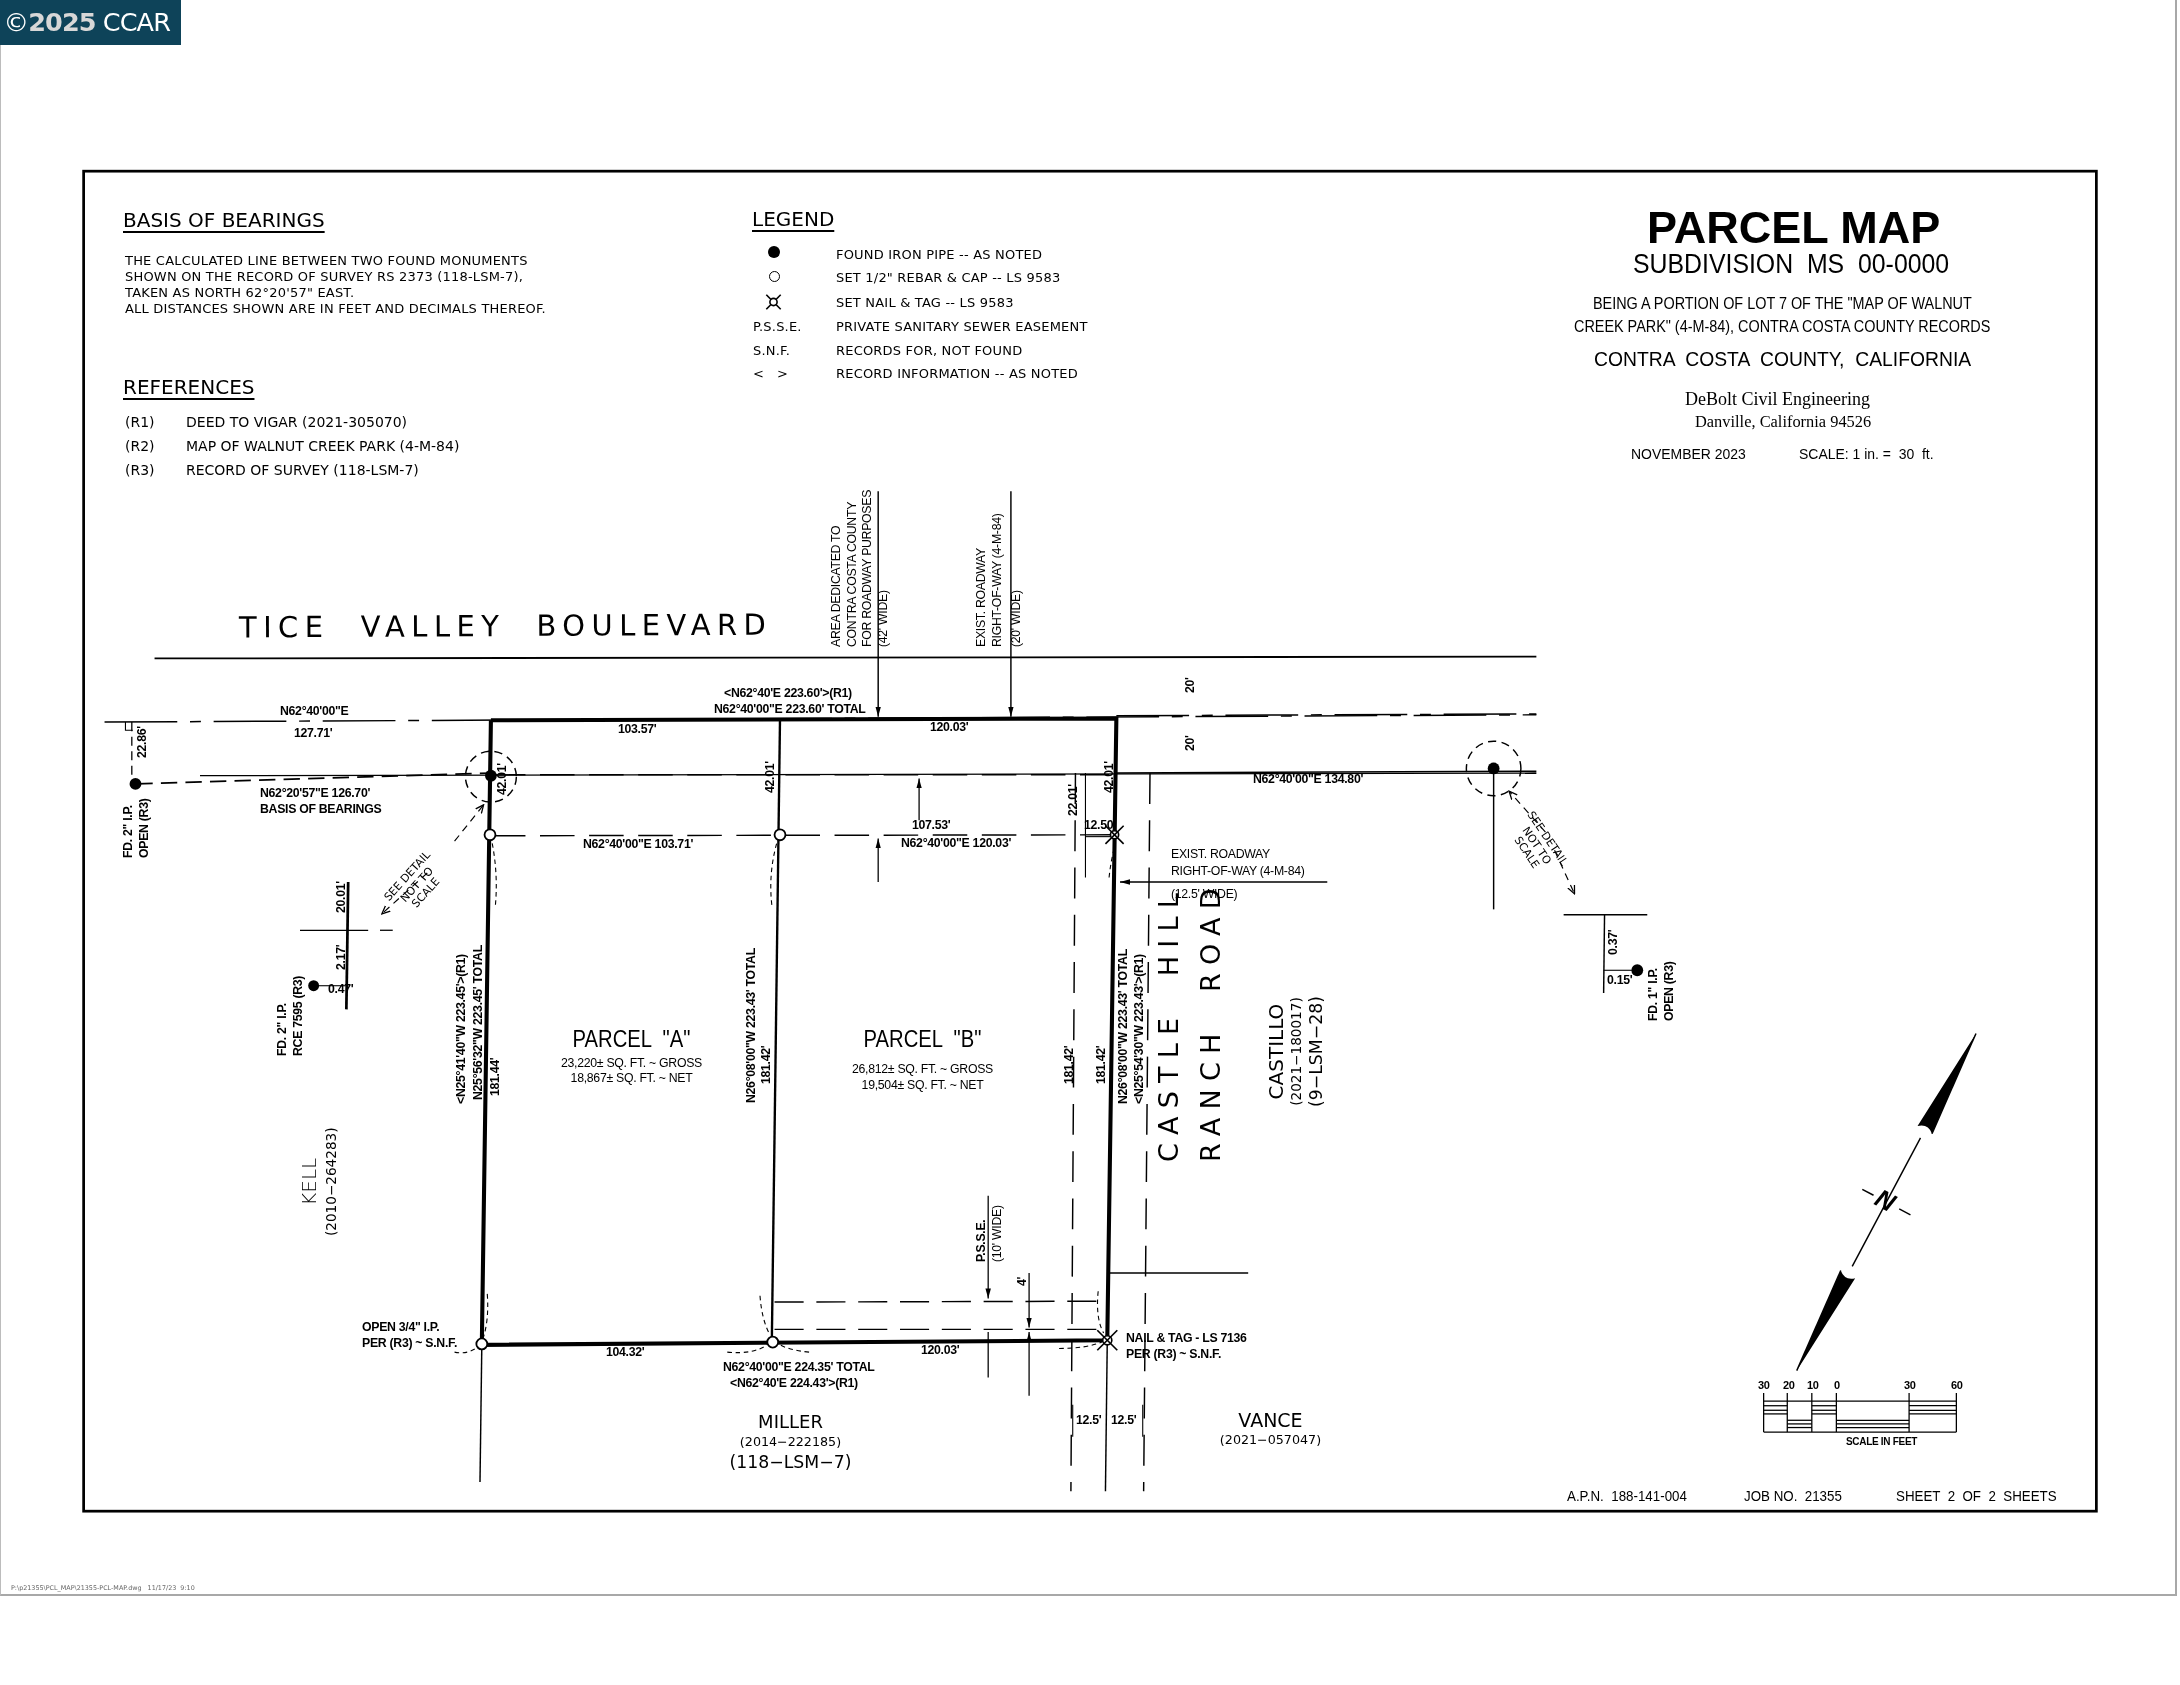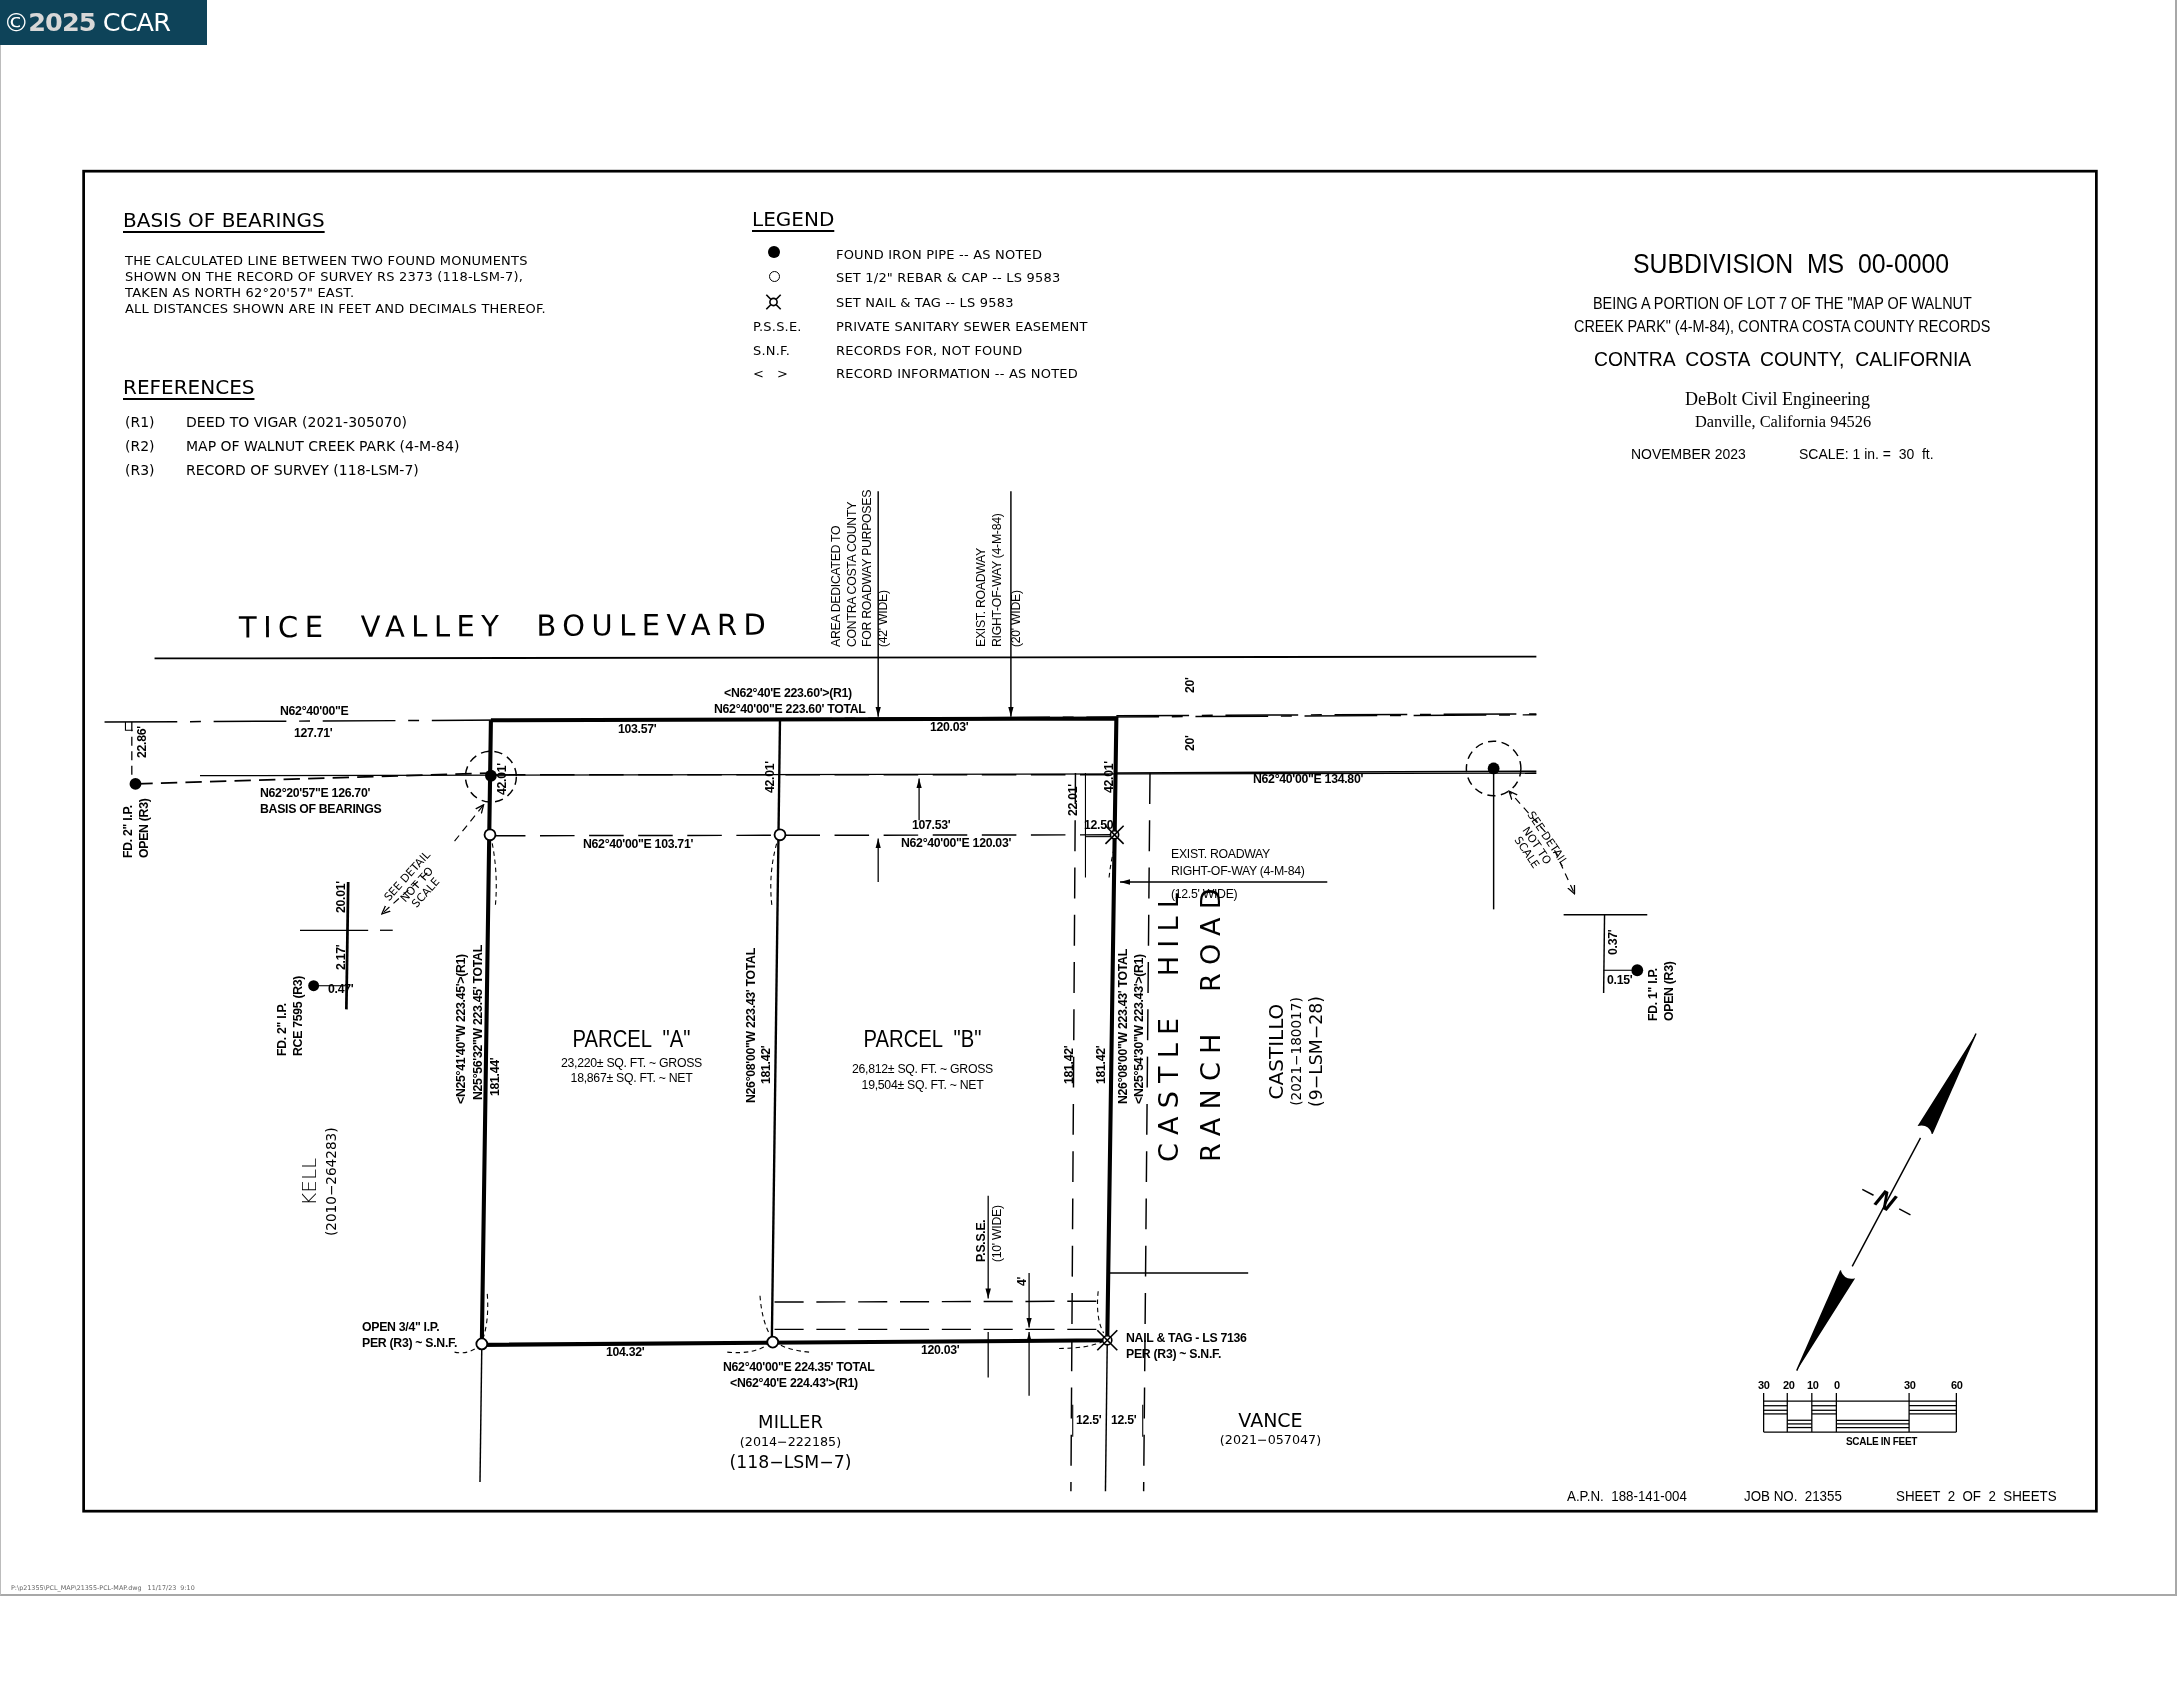--- a/index.html
+++ b/index.html
@@ -1,19 +1,19 @@
 <!DOCTYPE html>
 <html style="font-size:14.5px"><head>
 <meta charset="utf-8">
 <style>
   html,body{margin:0;padding:0;background:#ffffff;}
   body{width:2180px;height:1686px;position:relative;overflow:hidden;font-family:"Liberation Sans",sans-serif;color:#000;}
   .page{position:absolute;left:0;top:0;width:2180px;height:1686px;background:#fff;}
   .page-edge{position:absolute;left:0;top:0;width:2177px;height:1596px;border-right:2.7px solid #a8a8a8;border-bottom:2.7px solid #a8a8a8;border-left:1.8px solid #bcbcbc;box-sizing:border-box;}
-  .badge{position:absolute;left:0;top:0;width:207px;height:45px;background:#0e4359;color:#fff;font-family:"DejaVu Sans",sans-serif;font-size:25.5px;line-height:45px;padding-left:3.6px;box-sizing:border-box;letter-spacing:-0.9px;white-space:nowrap;}
+  .badge{position:absolute;left:0;top:0;width:181px;height:45px;background:#0e4359;color:#fff;font-family:"DejaVu Sans",sans-serif;font-size:25.5px;line-height:45px;padding-left:3.6px;box-sizing:border-box;letter-spacing:-0.9px;white-space:nowrap;}
   .badge .yr{color:#d7d7d7;font-weight:bold;}
   .t{position:absolute;white-space:nowrap;}
   .mono{font-family:"DejaVu Sans",sans-serif;}
   .cond{font-family:"Liberation Sans",sans-serif;}
   .serif{font-family:"Liberation Serif",serif;}
   .h-ul{text-decoration:underline;text-underline-offset:3.6px;text-decoration-thickness:1.8px;}
   .sm{font-size:13px;letter-spacing:0.2px;}
   .lab{font-size:12.3px;font-weight:bold;letter-spacing:-0.3px;}
   .rot-l{transform-origin:0 0;transform:rotate(-90deg);}
   .ref-row{position:absolute;font-size:14px;font-family:"DejaVu Sans",sans-serif;}
@@ -203,20 +203,21 @@
       </svg>
   </div>
   <div class="t mono sm" style="left:836px;top:295px;">SET NAIL &amp; TAG -- LS 9583</div>
   <div class="t mono sm" style="left:753px;top:319px;">P.S.S.E.</div>
   <div class="t mono sm" style="left:836px;top:319px;">PRIVATE SANITARY SEWER EASEMENT</div>
   <div class="t mono sm" style="left:753px;top:343px;">S.N.F.</div>
   <div class="t mono sm" style="left:836px;top:343px;">RECORDS FOR, NOT FOUND</div>
   <div class="t mono sm" style="left:753px;top:366px;white-space:pre;">&lt;   &gt;</div>
   <div class="t mono sm" style="left:836px;top:366px;">RECORD INFORMATION -- AS NOTED</div>
 
+  <div class="t cond" style="left:1647px;top:202px;font-size:45px;font-weight:bold;letter-spacing:0px;">PARCEL MAP</div>
   <div class="t cond" style="left:1633px;top:249px;font-size:27px;white-space:pre;transform:scaleX(0.92);transform-origin:0 0;">SUBDIVISION  MS  00-0000</div>
   <div class="t cond" style="left:1593px;top:295px;font-size:16px;transform:scaleX(0.9);transform-origin:0 0;">BEING A PORTION OF LOT 7 OF THE "MAP OF WALNUT</div>
   <div class="t cond" style="left:1574px;top:318px;font-size:16px;transform:scaleX(0.9);transform-origin:0 0;">CREEK PARK" (4-M-84), CONTRA COSTA COUNTY RECORDS</div>
   <div class="t cond" style="left:1594px;top:347px;font-size:21px;white-space:pre;transform:scaleX(0.92);transform-origin:0 0;">CONTRA  COSTA  COUNTY,  CALIFORNIA</div>
   <div class="t serif" style="left:1685px;top:389px;font-size:18px;">DeBolt Civil Engineering</div>
   <div class="t serif" style="left:1695px;top:412px;font-size:16.4px;">Danville, California 94526</div>
   <div class="t cond" style="left:1631px;top:445px;font-size:15.5px;transform:scaleX(0.9);transform-origin:0 0;">NOVEMBER 2023</div>
   <div class="t cond" style="left:1799px;top:445px;font-size:15.5px;white-space:pre;transform:scaleX(0.9);transform-origin:0 0;">SCALE: 1 in. =  30  ft.</div>
 
   <div class="t mono" style="left:239px;top:609px;font-size:29px;letter-spacing:6.4px;white-space:pre;transform:rotate(-0.3deg);">TICE  VALLEY  BOULEVARD</div>

